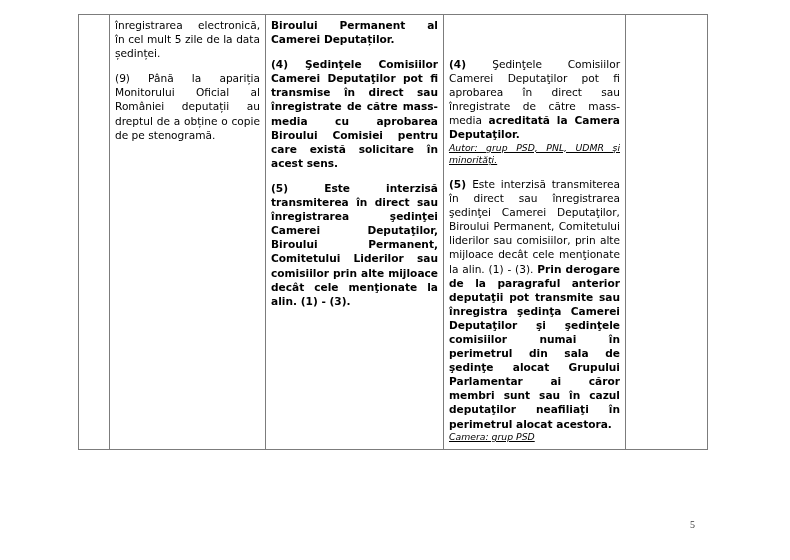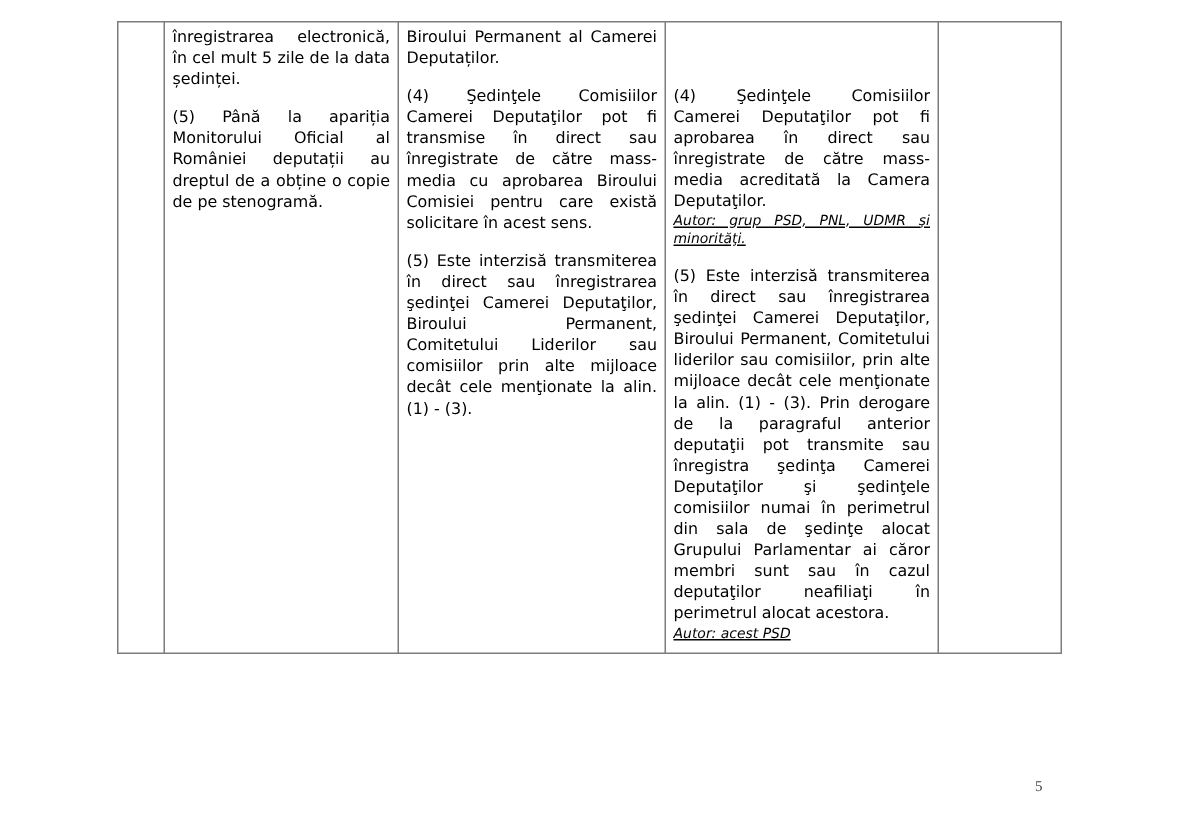--- a/index.html
+++ b/index.html
@@ -55,21 +55,21 @@
     line-height: 14.1px;
     text-align: justify;
     text-justify: inter-word;
     -webkit-hyphens: none;
     hyphens: none;
   }
   p.para:last-child { margin-bottom: 0; }
 
   p.para.tight { margin-bottom: 0; }
 
-  .b { font-weight: normal; }
+  .b { font-weight: bold; }
 
   p.autor {
     margin: 0 0 11px 0;
     font-size: 9.3px;
     line-height: 12.2px;
     font-style: italic;
     text-align: justify;
     text-decoration: underline;
   }
   p.autor:last-child { margin-bottom: 0; }
@@ -93,38 +93,38 @@
     <tbody>
       <tr>
 
         <td class="col-marker">
           <div class="cell-inner"></div>
         </td>
 
         <td class="col-one">
           <div class="cell-inner">
             <p class="para"><span>înregistrarea electronică, în cel mult 5 zile de la data ședinței.</span></p>
-            <p class="para"><span>(5) Până la apariția Monitorului Oficial al României deputații au dreptul de a obține o copie de pe stenogramă.</span></p>
+            <p class="para"><span>(9) Până la apariția Monitorului Oficial al României deputații au dreptul de a obține o copie de pe stenogramă.</span></p>
           </div>
         </td>
 
         <td class="col-two">
           <div class="cell-inner">
             <p class="para"><span class="b">Biroului Permanent al Camerei Deputaților.</span></p>
             <p class="para"><span class="b">(4) Şedinţele Comisiilor Camerei Deputaţilor pot fi transmise în direct sau înregistrate de către mass-media cu aprobarea Biroului Comisiei pentru care există solicitare în acest sens.</span></p>
             <p class="para"><span class="b">(5) Este interzisă transmiterea în direct sau înregistrarea şedinţei Camerei Deputaţilor, Biroului Permanent, Comitetului Liderilor sau comisiilor prin alte mijloace decât cele menţionate la alin. (1) - (3).</span></p>
           </div>
         </td>
 
         <td class="col-three">
           <div class="cell-inner pad-top-big">
             <p class="para tight"><span class="b">(4) </span><span>Şedinţele Comisiilor Camerei Deputaţilor pot fi aprobarea în direct sau înregistrate de către mass-media </span><span class="b">acreditată la Camera Deputaţilor.</span></p>
             <p class="autor">Autor: grup PSD, PNL, UDMR şi minorităţi.</p>
             <p class="para tight"><span class="b">(5) </span><span>Este interzisă transmiterea în direct sau înregistrarea şedinţei Camerei Deputaţilor, Biroului Permanent, Comitetului liderilor sau comisiilor, prin alte mijloace decât cele menţionate la alin. (1) - (3). </span><span class="b">Prin derogare de la paragraful anterior deputaţii pot transmite sau înregistra şedinţa Camerei Deputaţilor şi şedinţele comisiilor numai în perimetrul din sala de şedinţe alocat Grupului Parlamentar ai căror membri sunt sau în cazul deputaţilor neafiliaţi în perimetrul alocat acestora.</span></p>
-            <p class="autor">Autor: acest PSD</p>
+            <p class="autor">Camera: grup PSD</p>
           </div>
         </td>
 
         <td class="col-four">
           <div class="cell-inner"></div>
         </td>
 
       </tr>
     </tbody>
   </table>

